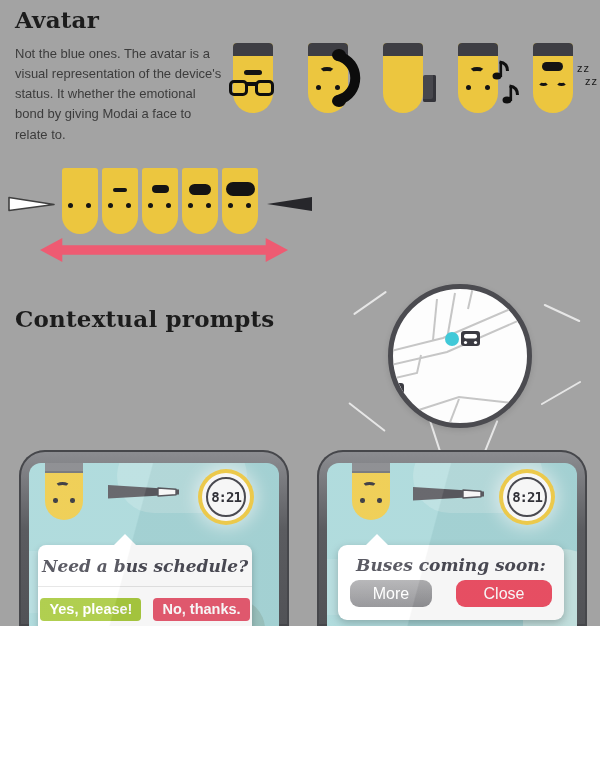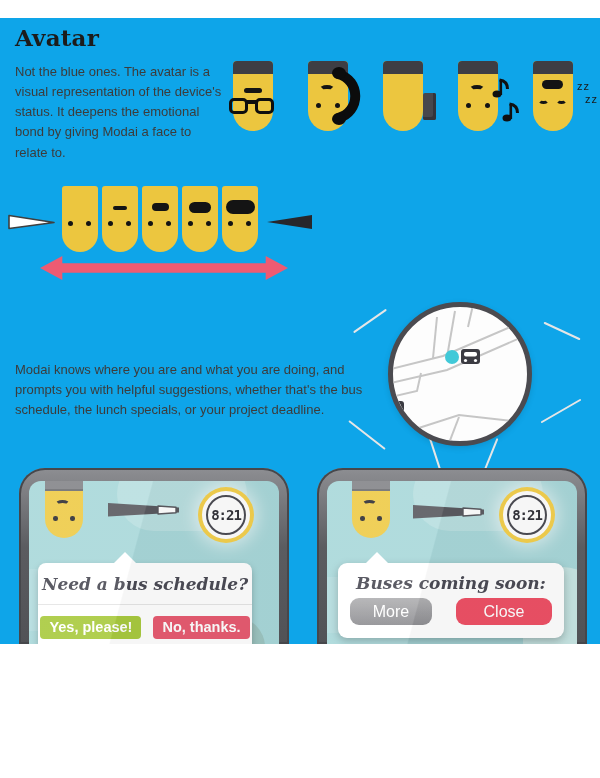--- a/index.html
+++ b/index.html
@@ -1,19 +1,19 @@
 <!DOCTYPE html>
 <html><head>
 <meta charset="utf-8">
 <style>
   * { margin:0; padding:0; box-sizing:border-box; }
   html,body { background:#fff; }
   #page {
-    position:relative; width:600px; height:626px; margin:18px auto;
-    background:#0ea5e9; overflow:hidden;
+    position:relative; width:600px; height:626px; margin:0 auto;
+    background:#a3a3a3; overflow:hidden;
     font-family:"Liberation Sans", sans-serif; color:#3a3a3a;
   }
   .abs { position:absolute; }
   h1.serif, h2.serif {
     font-family:"DejaVu Serif", serif; font-weight:600; color:#1c1c1c;
     font-size:23px; letter-spacing:0.2px;
   }
   p.body { font-size:13px; line-height:1.55; color:#3c3c3c; }
   .script { font-family:"DejaVu Serif", serif; font-style:italic; font-weight:700; }
 
@@ -154,21 +154,21 @@
           align-items:center; justify-content:center; cursor:pointer; }
   .btn-more { width:82px; background:linear-gradient(#b1b1b3,#8f8f93); }
   .btn-close { width:96px; background:#ee5166; }
 </style>
 </head>
 <body>
 
 <div id="page">
 
   <h1 class="serif abs" style="left:15px; top:6px;">Avatar</h1>
-  <p class="body abs" style="left:15px; top:44px; width:212px;">Not the blue ones. The avatar is a visual representation of the device's status. It deepens the emotional bond by giving Modai a face to relate to.</p>
+  <p class="body abs" style="left:15px; top:44px; width:212px;">Not the blue ones. The avatar is a visual representation of the device's status. It whether the emotional bond by giving Modai a face to relate to.</p>
 
   <div class="av" style="left:233px; top:43px;">
     <div class="band"></div>
     <div class="brow"></div>
     <div class="glasses">
       <div class="lens lensL"></div>
       <div class="bridge"></div>
       <div class="lens lensR"></div>
     </div>
   </div>
@@ -249,21 +249,21 @@
   <div class="av2" style="left:222px; top:168px;">
     <div class="band"></div>
     <div class="vmouth" style="left:4px; top:14px; width:29px; height:14px; border-radius:7px;"></div>
     <div class="eye eL"></div>
       <div class="eye eR"></div>
   </div>
 
   <div class="arrow"></div>
 
 
-  <p class="body abs" style="left:15px; top:342px; width:362px;">Modai knows where you are and what you are doing, and prompts you with helpful suggestions, whether that's the bus schedule, the lunch specials, or your project deadline.</p>
+  <h2 class="serif abs" style="left:15px; top:305px;">Contextual prompts</h2>
 
   <div class="ray" style="left:344px; top:416px; width:46px; transform:rotate(38deg);"></div>
   <div class="ray" style="left:350px; top:302px; width:40px; transform:rotate(-35deg);"></div>
   <div class="ray" style="left:538px; top:392px; width:46px; transform:rotate(-30deg);"></div>
   <div class="ray" style="left:542px; top:312px; width:40px; transform:rotate(25deg);"></div>
   <div class="ray" style="left:416px; top:438px; width:40px; transform:rotate(72deg);"></div>
   <div class="ray" style="left:470px; top:438px; width:40px; transform:rotate(-68deg);"></div>
 
   <div class="map">
     <svg width="134" height="134" viewBox="0 0 134 134">

